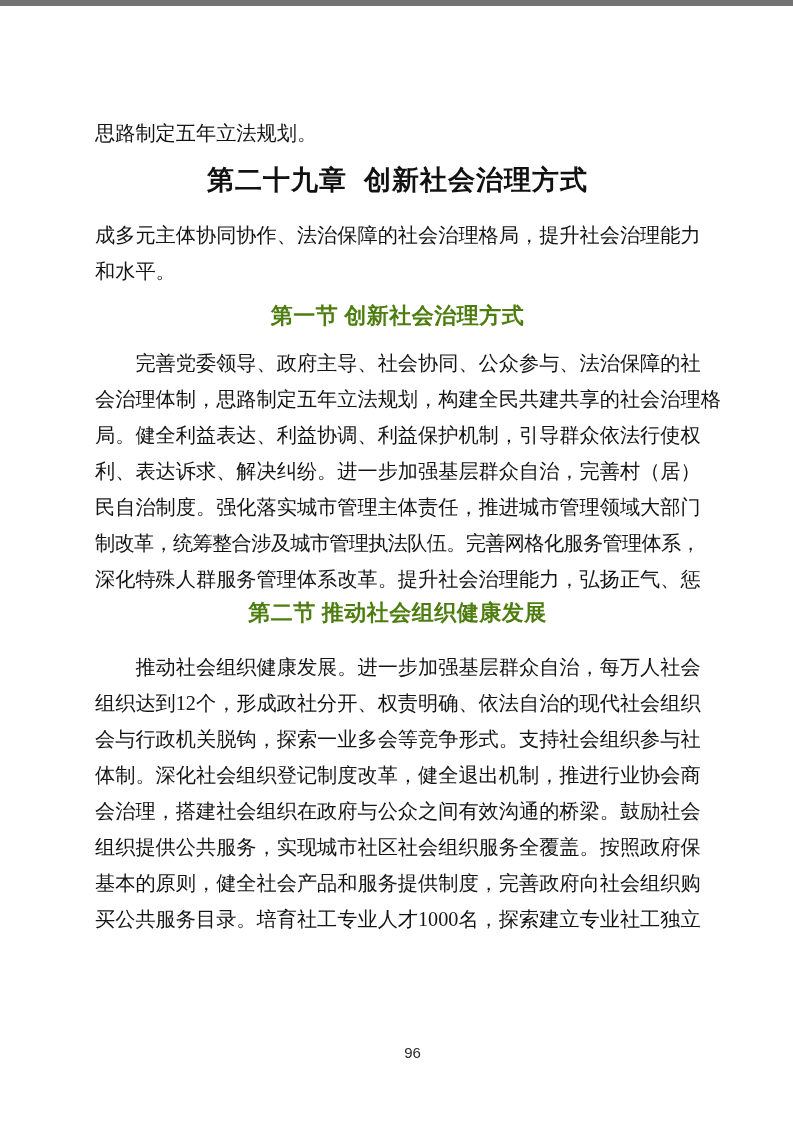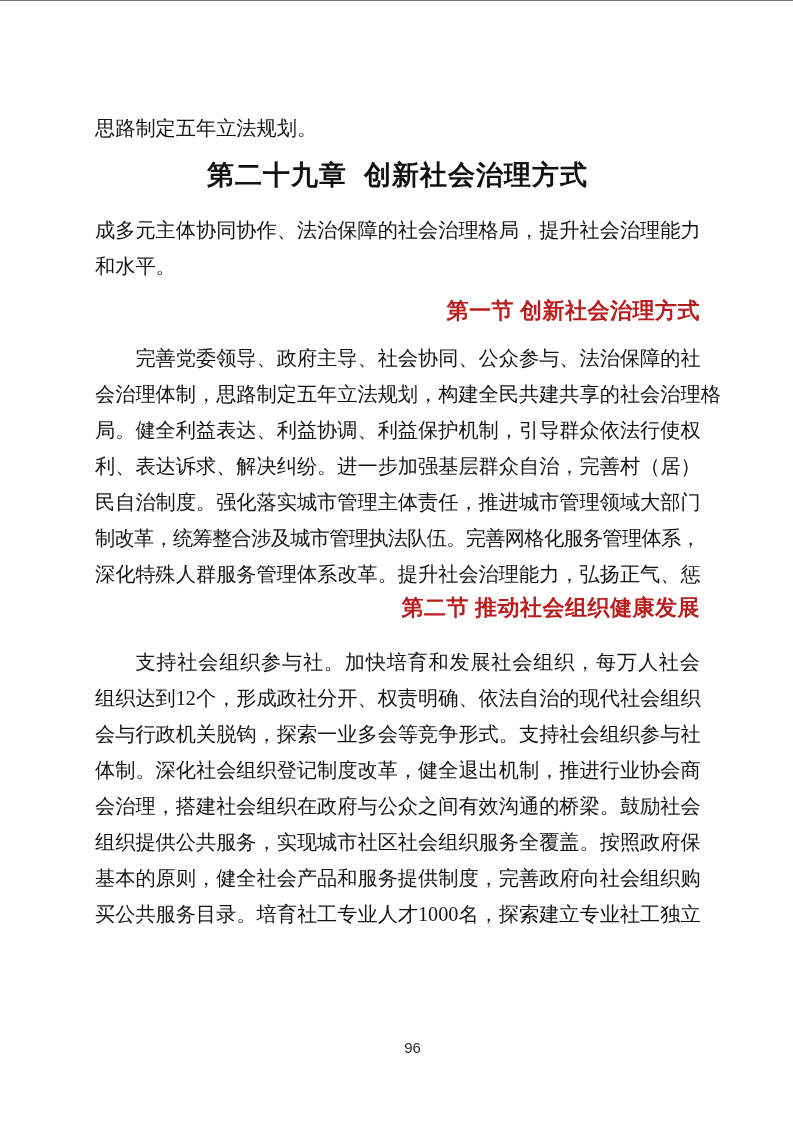--- a/index.html
+++ b/index.html
@@ -5,21 +5,21 @@
   html, body {
     margin: 0;
     padding: 0;
     background: #ffffff;
   }
   .page {
     position: relative;
     width: 793px;
     height: 1122px;
     background: #ffffff;
-    border-top: 1px solid #737373;
+    border-top: 6px solid #737373;
     box-sizing: border-box;
     overflow: hidden;
     font-family: "Liberation Serif", "DejaVu Serif", serif;
     color: #141414;
   }
   .content {
     margin-left: 95px;
     width: 605px;
     padding-top: 109px;
   }
@@ -46,24 +46,24 @@
     font-size: 27px;
     line-height: 38px;
     text-align: center;
     letter-spacing: 1px;
     color: #111111;
   }
   .section-title {
     font-weight: bold;
     font-size: 22px;
     line-height: 30px;
-    text-align: right;
+    text-align: center;
     letter-spacing: 0.5px;
     margin: 0;
-    color: #b91c1c;
+    color: #4d7c0f;
   }
   .section-title.first { margin-top: 12px; }
   .section-title.second { margin-top: 1px; }
   .paragraph { margin: 0; }
   .para-intro { margin-top: 16px; }
   .para-sec1 { margin-top: 14px; }
   .para-sec2 { margin-top: 21px; }
   .page-number {
     position: absolute;
     top: 1037px;
@@ -101,21 +101,21 @@
       <div class="body-line">局。健全利益表达、利益协调、利益保护机制，引导群众依法行使权</div>
       <div class="body-line">利、表达诉求、解决纠纷。进一步加强基层群众自治，完善村（居）</div>
       <div class="body-line">民自治制度。强化落实城市管理主体责任，推进城市管理领域大部门</div>
       <div class="body-line tight">制改革，统筹整合涉及城市管理执法队伍。完善网格化服务管理体系，</div>
       <div class="body-line">深化特殊人群服务管理体系改革。提升社会治理能力，弘扬正气、惩</div>
     </div>
 
     <h2 class="section-title second">第二节 推动社会组织健康发展</h2>
 
     <div class="paragraph para-sec2">
-      <div class="body-line indent">支持社会组织参与社。加快培育和发展社会组织，每万人社会</div>
+      <div class="body-line indent">推动社会组织健康发展。进一步加强基层群众自治，每万人社会</div>
       <div class="body-line">组织达到12个，形成政社分开、权责明确、依法自治的现代社会组织</div>
       <div class="body-line">会与行政机关脱钩，探索一业多会等竞争形式。支持社会组织参与社</div>
       <div class="body-line">体制。深化社会组织登记制度改革，健全退出机制，推进行业协会商</div>
       <div class="body-line">会治理，搭建社会组织在政府与公众之间有效沟通的桥梁。鼓励社会</div>
       <div class="body-line">组织提供公共服务，实现城市社区社会组织服务全覆盖。按照政府保</div>
       <div class="body-line">基本的原则，健全社会产品和服务提供制度，完善政府向社会组织购</div>
       <div class="body-line">买公共服务目录。培育社工专业人才1000名，探索建立专业社工独立</div>
     </div>
 
   </div>

